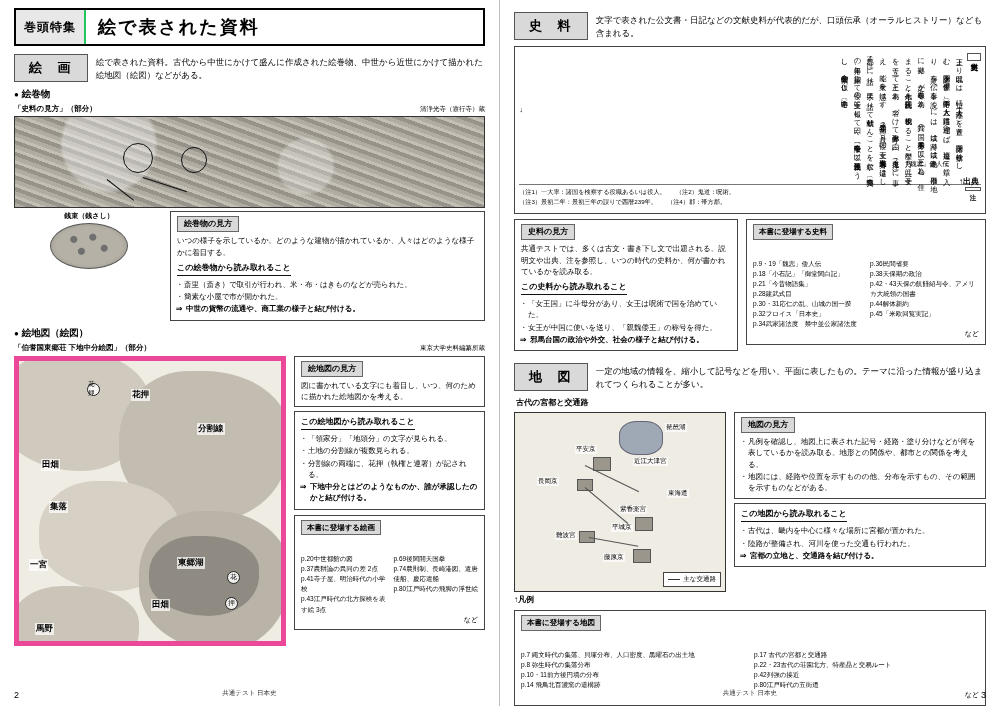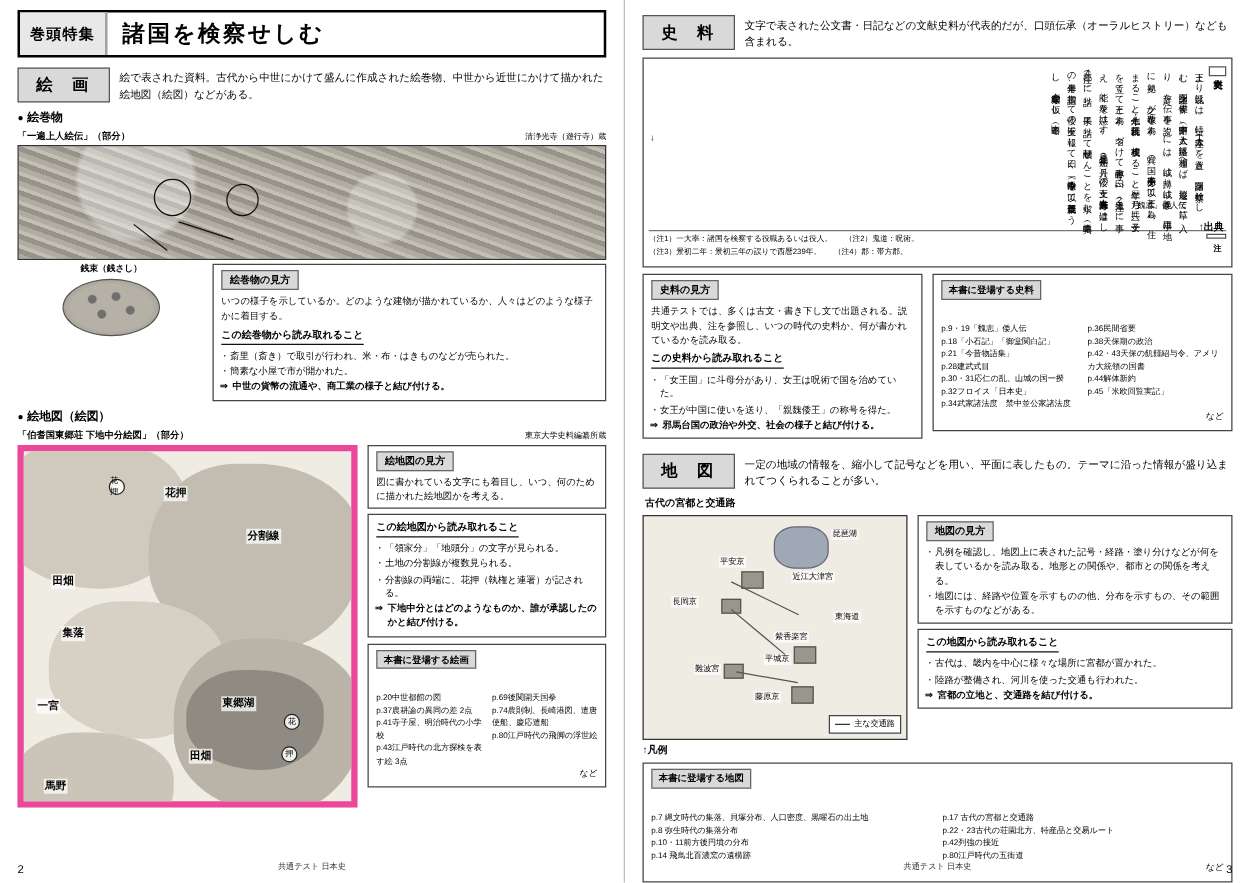--- a/index.html
+++ b/index.html
@@ -19,21 +19,21 @@
   .inner { position:absolute; left:0; top:0; right:0; bottom:0; padding:8px 14px; }
   .t7 { font-size:7px; line-height:1.4; }
   .t8 { font-size:8px; line-height:1.45; }
   .bold { font-weight:bold; }
 
   
   .feature-head {
     display:flex; align-items:stretch; border:2px solid #000; margin-bottom:8px;
   }
   .feature-tag {
-    background:#e8e8e8; border-right:2px solid #a3a3a3;
+    background:#e8e8e8; border-right:2px solid #22c55e;
     font-size:12px; font-weight:bold; padding:7px 8px; letter-spacing:1px;
     display:flex; align-items:center;
   }
   .feature-title {
     font-size:18px; font-weight:bold; padding:5px 12px; letter-spacing:2px;
     display:flex; align-items:center;
   }
 
   
   .sec-row { display:flex; align-items:flex-start; margin-bottom:6px; }
@@ -167,32 +167,32 @@
 </head>
 <body>
 
 <div class="spread">
 
   <div class="page page-left">
     <div class="inner">
 
       <div class="feature-head">
         <div class="feature-tag">巻頭特集</div>
-        <div class="feature-title">諸国を検察せしむ</div>
+        <div class="feature-title">絵で表された資料</div>
       </div>
 
       <div class="sec-row">
         <div class="sec-label">絵 画</div>
         <div class="sec-desc">絵で表された資料。古代から中世にかけて盛んに作成された絵巻物、中世から近世にかけて描かれた絵地図（絵図）などがある。</div>
       </div>
 
       <div class="bullet-head">絵巻物</div>
 
       <div class="cap-row">
-        <span class="cap-left">「一遍上人絵伝」（部分）</span>
+        <span class="cap-left">「史料の見方」（部分）</span>
         <span class="cap-right">清浄光寺（遊行寺）蔵</span>
       </div>
 
       <div class="pic sepia" style="height:92px;margin-top:2px;">
         <div class="mark-circle" style="left:108px;top:26px;width:30px;height:30px;"></div>
         <div class="mark-circle" style="left:166px;top:30px;width:26px;height:26px;"></div>
         <div class="lead" style="left:92px;top:62px;width:34px;transform:rotate(38deg);"></div>
         <div class="lead" style="left:128px;top:60px;width:46px;transform:rotate(18deg);"></div>
       </div>
 

